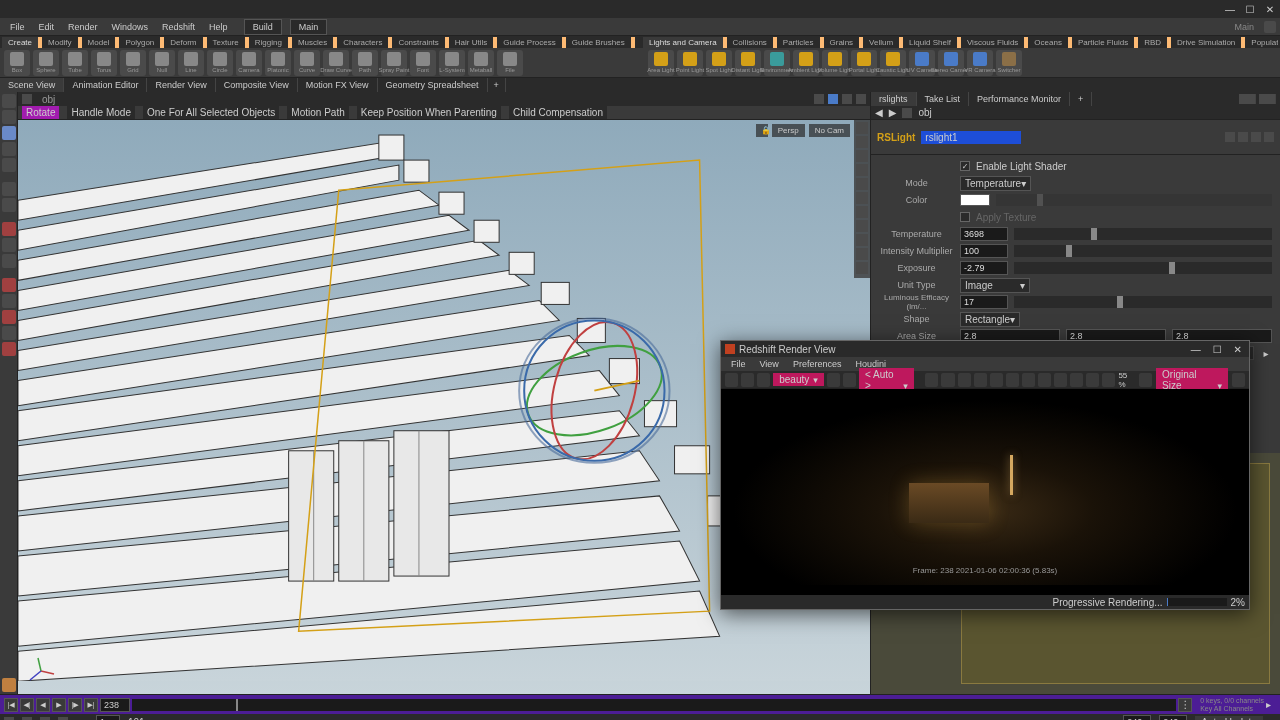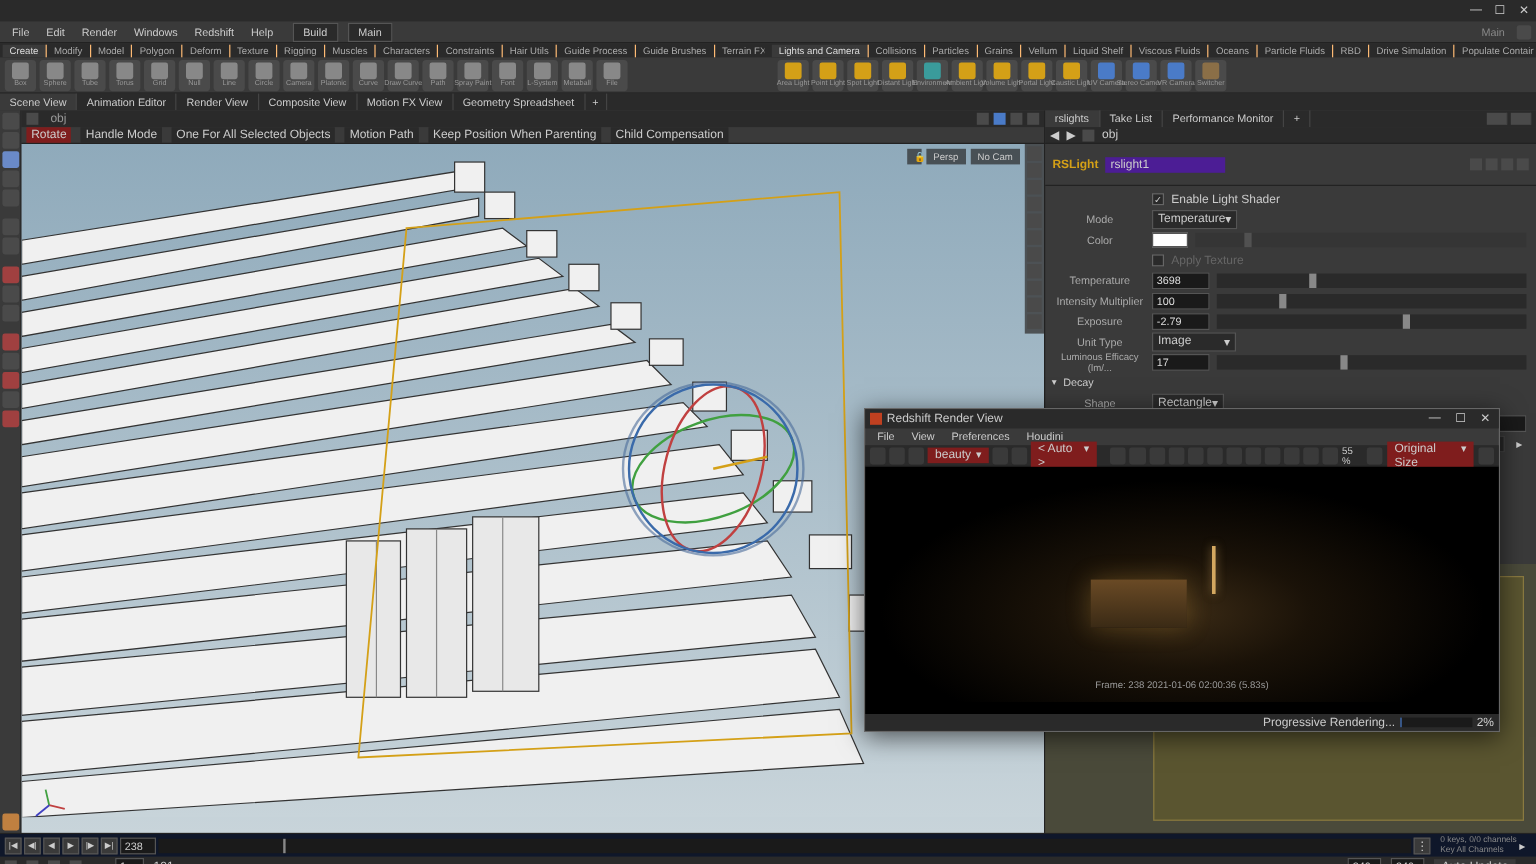--- a/index.html
+++ b/index.html
@@ -5,21 +5,21 @@
 *{margin:0;padding:0;box-sizing:border-box;font-family:Arial,sans-serif;font-size:10px;color:#ccc;user-select:none}
 body{background:#3a3a3a;width:1280px;height:720px;overflow:hidden;position:relative}
 .titlebar{height:18px;background:#2a2a2a;display:flex;align-items:center;padding:0 4px;font-size:9px;color:#999}
 .titlebar-controls{margin-left:auto;display:flex;gap:8px}
 .titlebar-controls span{width:12px;text-align:center;cursor:pointer}
 .menubar{height:18px;background:#3a3a3a;display:flex;align-items:center;padding:0 4px;gap:2px;border-bottom:1px solid #222}
 .menubar span{padding:2px 6px;font-size:9px;cursor:pointer}
 .desktop-sel{margin-left:8px;display:flex;align-items:flex-start;gap:4px}
 .desktop-sel span{background:#2a2a2a;padding:2px 8px;border:1px solid #555}
 .shelf-tabs{height:12px;background:#2a2a2a;display:flex;align-items:center;padding:0 2px;gap:0;overflow:hidden}
-.shelf-tabs span{padding:1px 6px;font-size:8px;color:#aaa;border-right:1px solid #fdba74;cursor:pointer;white-space:nowrap}
+.shelf-tabs span{padding:1px 6px;font-size:8px;color:#aaa;border-right:4px solid #fdba74;cursor:pointer;white-space:nowrap}
 .shelf-tabs span.active{background:#3a3a3a;color:#ddd}
 .shelf{height:30px;background:#3a3a3a;display:flex;align-items:center;padding:0 4px;gap:4px;border-bottom:1px solid #222}
 .shelf-item{width:26px;height:26px;background:#4a4a4a;border-radius:3px;display:flex;flex-direction:column;align-items:center;justify-content:center;cursor:pointer;position:relative}
 .shelf-item .icon{width:14px;height:14px;background:#888;border-radius:2px}
 .shelf-item .lbl{font-size:6px;color:#999;margin-top:1px;white-space:nowrap}
 .shelf-item.yellow .icon{background:#d4a017}
 .shelf-item.blue .icon{background:#4a7bc8}
 .shelf-item.teal .icon{background:#3a9b9b}
 .shelf-item.brown .icon{background:#8b6f47}
 .pane-tabs{height:14px;background:#2a2a2a;display:flex;align-items:center}
@@ -55,36 +55,36 @@
 .param-check.checked::after{content:"✓";font-size:8px;color:#ccc}
 .param-select{background:#2a2a2a;border:1px solid #555;padding:1px 4px;font-size:9px;min-width:70px;cursor:pointer;display:flex;justify-content:space-between}
 .param-input{background:#1a1a1a;border:1px solid #555;padding:1px 3px;font-size:9px;width:48px;color:#ddd}
 .param-slider{flex:1;height:12px;background:#2a2a2a;position:relative;cursor:pointer}
 .param-slider .thumb{position:absolute;width:6px;height:12px;background:#888;top:0}
 .param-color{width:30px;height:12px;background:#fff;border:1px solid #555;cursor:pointer}
 .param-group-header{font-size:9px;color:#ccc;padding:2px 0;display:flex;align-items:center;gap:4px}
 .param-group-header::before{content:"▼";font-size:7px}
 .node-area{flex:1;background:#4a4a3a;position:relative;margin-top:4px}
 .node-area::after{content:"";position:absolute;inset:10px 10px 10px 90px;background:#5a5530;border:1px solid #8a7a40}
-.timeline{height:20px;background:#0f172a;display:flex;align-items:center;padding:0 4px;gap:2px;border-top:1px solid #222}
+.timeline{height:20px;background:#4c1d95;display:flex;align-items:center;padding:0 4px;gap:2px;border-top:1px solid #222}
 .play-btn{width:14px;height:14px;background:#3a3a3a;border:1px solid #555;cursor:pointer;display:flex;align-items:center;justify-content:center;font-size:7px}
 .frame-input{background:#1a1a1a;border:1px solid #555;padding:1px 3px;font-size:9px;width:30px}
 .timeline-track{flex:1;height:12px;background:#1a1a1a;position:relative;cursor:pointer}
 .timeline-track .marker{position:absolute;left:10%;width:2px;height:100%;background:#888}
 .status-bar{height:16px;background:#2a2a2a;display:flex;align-items:center;padding:0 4px;gap:8px;font-size:8px;color:#999}
 .render-window{position:absolute;left:720px;top:340px;width:530px;height:270px;background:#3a3a3a;border:1px solid #666;box-shadow:0 4px 20px rgba(0,0,0,0.6);display:flex;flex-direction:column;z-index:100}
 .render-title{height:16px;background:#2a2a2a;display:flex;align-items:center;padding:0 4px;gap:4px}
 .render-title .rs-icon{width:10px;height:10px;background:#c04020}
 .render-title-controls{margin-left:auto;display:flex;gap:6px}
 .render-title-controls span{cursor:pointer;padding:0 3px}
 .render-menu{height:14px;display:flex;align-items:center;padding:0 4px;gap:2px}
 .render-menu span{padding:1px 6px;font-size:9px;cursor:pointer}
 .render-toolbar{height:18px;background:#2a2a2a;display:flex;align-items:center;padding:0 4px;gap:3px;border-bottom:1px solid #222}
 .render-tool{width:14px;height:14px;background:#3a3a3a;cursor:pointer;border-radius:2px}
-.render-sel{background:#7f1d1d;padding:1px 6px;font-size:9px;cursor:pointer;display:flex;align-items:flex-start;gap:4px}
+.render-sel{background:#be185d;padding:1px 6px;font-size:9px;cursor:pointer;display:flex;align-items:flex-end;gap:4px}
 .render-canvas{flex:1;background:#000;position:relative;overflow:hidden}
 .render-image{position:absolute;inset:10px;background:radial-gradient(ellipse at 50% 60%,#3a2a15 0%,#1a1208 30%,#000 70%)}
 .render-image::before{content:"";position:absolute;left:35%;top:45%;width:80px;height:40px;background:linear-gradient(180deg,#6a4a25,#3a2a15);box-shadow:0 0 20px rgba(200,150,60,0.3)}
 .render-image::after{content:"";position:absolute;left:55%;top:30%;width:3px;height:40px;background:#d4a860;box-shadow:0 0 8px rgba(212,168,96,0.6)}
 .render-info{position:absolute;bottom:20px;left:0;right:0;text-align:center;font-size:8px;color:#999}
 .render-status{height:14px;background:#2a2a2a;display:flex;align-items:center;padding:0 4px;font-size:8px}
 .render-progress{margin-left:auto;display:flex;align-items:center;gap:4px}
 .render-progress .bar{width:60px;height:8px;background:#1a1a1a;position:relative}
 .render-progress .bar::after{content:"";position:absolute;left:0;top:0;width:2%;height:100%;background:#4a7bc8}
 .axis-gizmo{position:absolute;left:8px;bottom:8px;width:30px;height:30px}
@@ -322,21 +322,21 @@
       <span style="width:10px;height:10px;background:#4a4a4a"></span>
       <span class="path">obj</span>
       <div style="margin-left:auto;display:flex;gap:4px">
         <span style="width:10px;height:10px;background:#4a4a4a"></span>
         <span style="width:10px;height:10px;background:#4a7bc8"></span>
         <span style="width:10px;height:10px;background:#4a4a4a"></span>
         <span style="width:10px;height:10px;background:#4a4a4a"></span>
       </div>
     </div>
     <div class="viewport-opts">
-      <span style="background:#7f1d1d">Rotate</span>
+      <span style="background:#a21caf">Rotate</span>
       <span>Handle Mode</span>
       <span>One For All Selected Objects</span>
       <span>Motion Path</span>
       <span>Keep Position When Parenting</span>
       <span>Child Compensation</span>
     </div>
     <div class="viewport">
       <svg class="viewport-3d" viewBox="0 0 850 560">
         <defs>
           <linearGradient id="skygrad" x1="0" y1="0" x2="0" y2="1">
@@ -431,21 +431,21 @@
       </div>
     </div>
     <div class="right-header">
       <span>◀</span>
       <span>▶</span>
       <span style="width:10px;height:10px;background:#4a4a4a"></span>
       <span>obj</span>
     </div>
     <div style="height:14px;background:#3a3a3a;display:flex;align-items:center;padding:17px 6px;gap:6px;border-bottom:1px solid #222">
       <span style="color:#d4a017;font-weight:bold">RSLight</span>
-      <span style="background:#4c1d95;padding:1px 4px;flex:0 0 100px">rslight1</span>
+      <span style="background:#1d4ed8;padding:1px 4px;flex:0 0 100px">rslight1</span>
       <div style="margin-left:auto;display:flex;gap:3px">
         <span style="width:10px;height:10px;background:#4a4a4a"></span>
         <span style="width:10px;height:10px;background:#4a4a4a"></span>
         <span style="width:10px;height:10px;background:#4a4a4a"></span>
         <span style="width:10px;height:10px;background:#4a4a4a"></span>
       </div>
     </div>
 
     <div class="params">
       <div class="param-row">
@@ -500,21 +500,20 @@
             <span>▾</span>
           </div>
       </div>
       <div class="param-row">
         <div class="param-label" style="font-size:8px">Luminous Efficacy (lm/...</div>
         <input class="param-input" value="17" style="">
         <div class="param-slider">
             <div class="thumb" style="left:40%"></div>
           </div>
       </div>
-      <div class="param-group-header" style="margin-left:-4px">Decay</div>
       <div class="param-row">
         <div class="param-label">Shape</div>
         <div class="param-select" style="min-width:50px">
             <span>Rectangle</span>
             <span>▾</span>
           </div>
       </div>
       <div class="param-row">
         <div class="param-label">Area Size</div>
         <input class="param-input" style="flex: 1 1 0%;" value="2.8">

